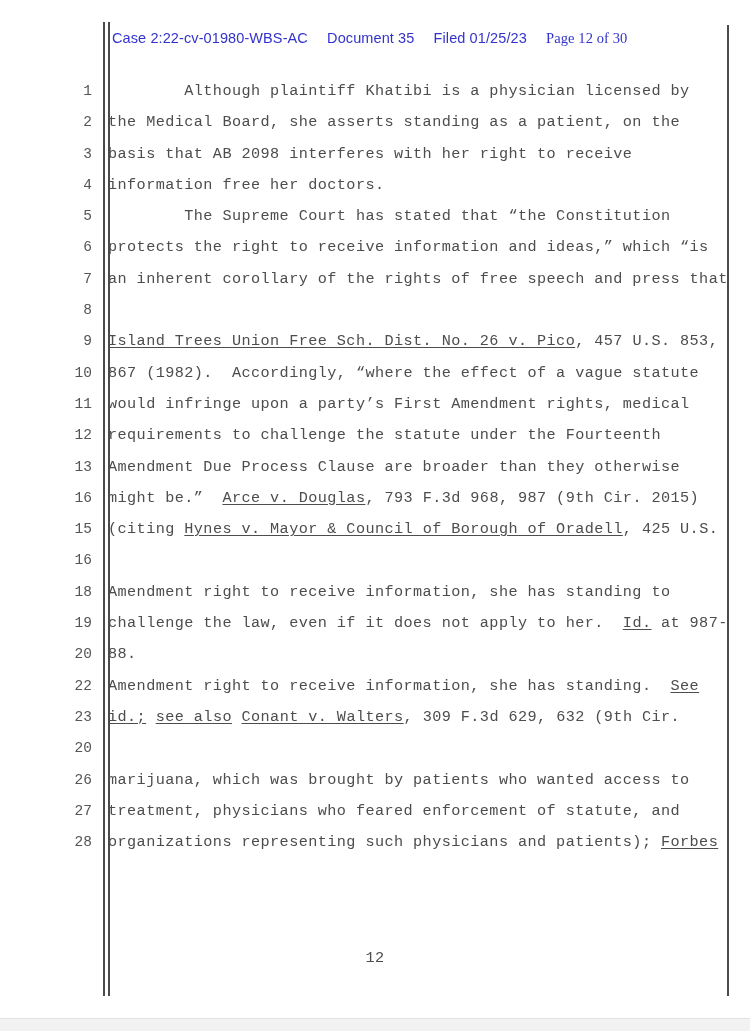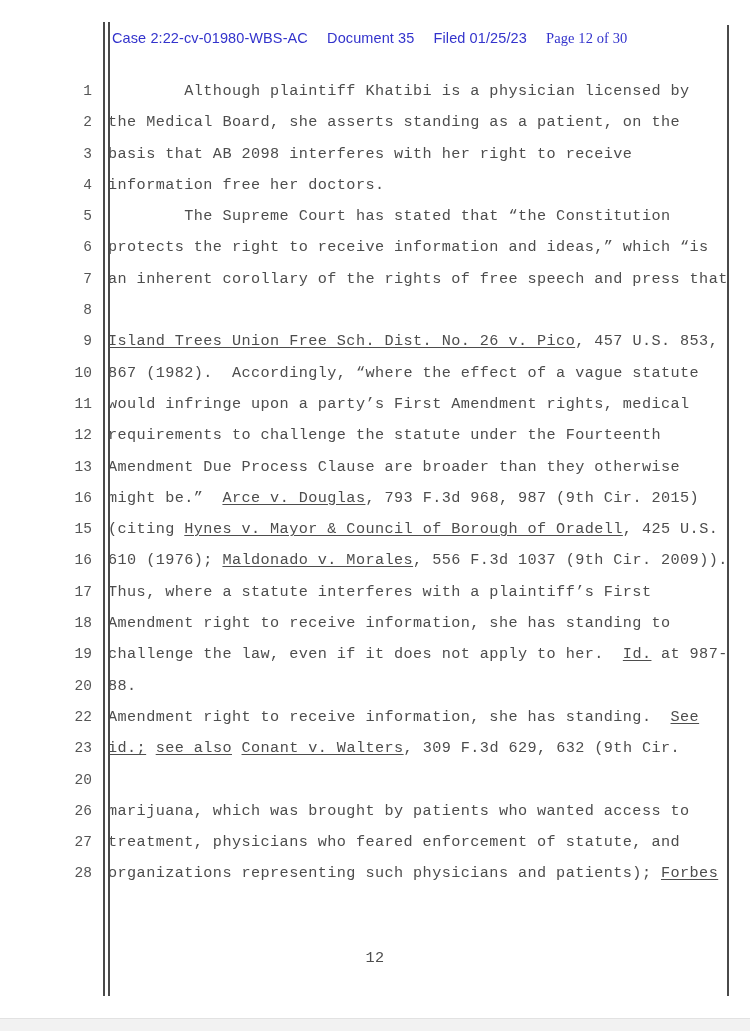--- a/index.html
+++ b/index.html
@@ -125,22 +125,21 @@
       <div class="line"><span class="lineno">6</span><span class="linetext"><span>protects the right to receive information and ideas,” which “is</span></span></div>
       <div class="line"><span class="lineno">7</span><span class="linetext"><span>an inherent corollary of the rights of free speech and press that</span></span></div>
       <div class="line"><span class="lineno">8</span></div>
       <div class="line"><span class="lineno">9</span><span class="linetext"><u>Island Trees Union Free Sch. Dist. No. 26 v. Pico</u><span>, 457 U.S. 853,</span></span></div>
       <div class="line"><span class="lineno">10</span><span class="linetext"><span>867 (1982).  Accordingly, “where the effect of a vague statute</span></span></div>
       <div class="line"><span class="lineno">11</span><span class="linetext"><span>would infringe upon a party’s First Amendment rights, medical</span></span></div>
       <div class="line"><span class="lineno">12</span><span class="linetext"><span>requirements to challenge the statute under the Fourteenth</span></span></div>
       <div class="line"><span class="lineno">13</span><span class="linetext"><span>Amendment Due Process Clause are broader than they otherwise</span></span></div>
       <div class="line"><span class="lineno">16</span><span class="linetext"><span>might be.”  </span><u>Arce v. Douglas</u><span>, 793 F.3d 968, 987 (9th Cir. 2015)</span></span></div>
       <div class="line"><span class="lineno">15</span><span class="linetext"><span>(citing </span><u>Hynes v. Mayor &amp; Council of Borough of Oradell</u><span>, 425 U.S.</span></span></div>
-      <div class="line"><span class="lineno">16</span><span class="linetext"><span>610 (1976); </span><u>Maldonado v. Morales</u><span>, 556 F.3d 1037 (9th Cir. 2009)).</span></span></div>
-      <div class="line"><span class="lineno">17</span><span class="linetext"><span>Thus, where a statute interferes with a plaintiff’s First</span></span></div>
+      <div class="line"><span class="lineno">16</span></div>
       <div class="line"><span class="lineno">18</span><span class="linetext"><span>Amendment right to receive information, she has standing to</span></span></div>
       <div class="line"><span class="lineno">19</span><span class="linetext"><span>challenge the law, even if it does not apply to her.  </span><u>Id.</u><span> at 987-</span></span></div>
       <div class="line"><span class="lineno">20</span><span class="linetext"><span>88.</span></span></div>
       <div class="line"><span class="lineno">22</span><span class="linetext"><span>Amendment right to receive information, she has standing.  </span><u>See</u></span></div>
       <div class="line"><span class="lineno">23</span><span class="linetext"><u>id.;</u><span> </span><u>see also</u><span> </span><u>Conant v. Walters</u><span>, 309 F.3d 629, 632 (9th Cir.</span></span></div>
       <div class="line"><span class="lineno">20</span></div>
       <div class="line"><span class="lineno">26</span><span class="linetext"><span>marijuana, which was brought by patients who wanted access to</span></span></div>
       <div class="line"><span class="lineno">27</span><span class="linetext"><span>treatment, physicians who feared enforcement of statute, and</span></span></div>
       <div class="line"><span class="lineno">28</span><span class="linetext"><span>organizations representing such physicians and patients); </span><u>Forbes</u></span></div>
     </div>

